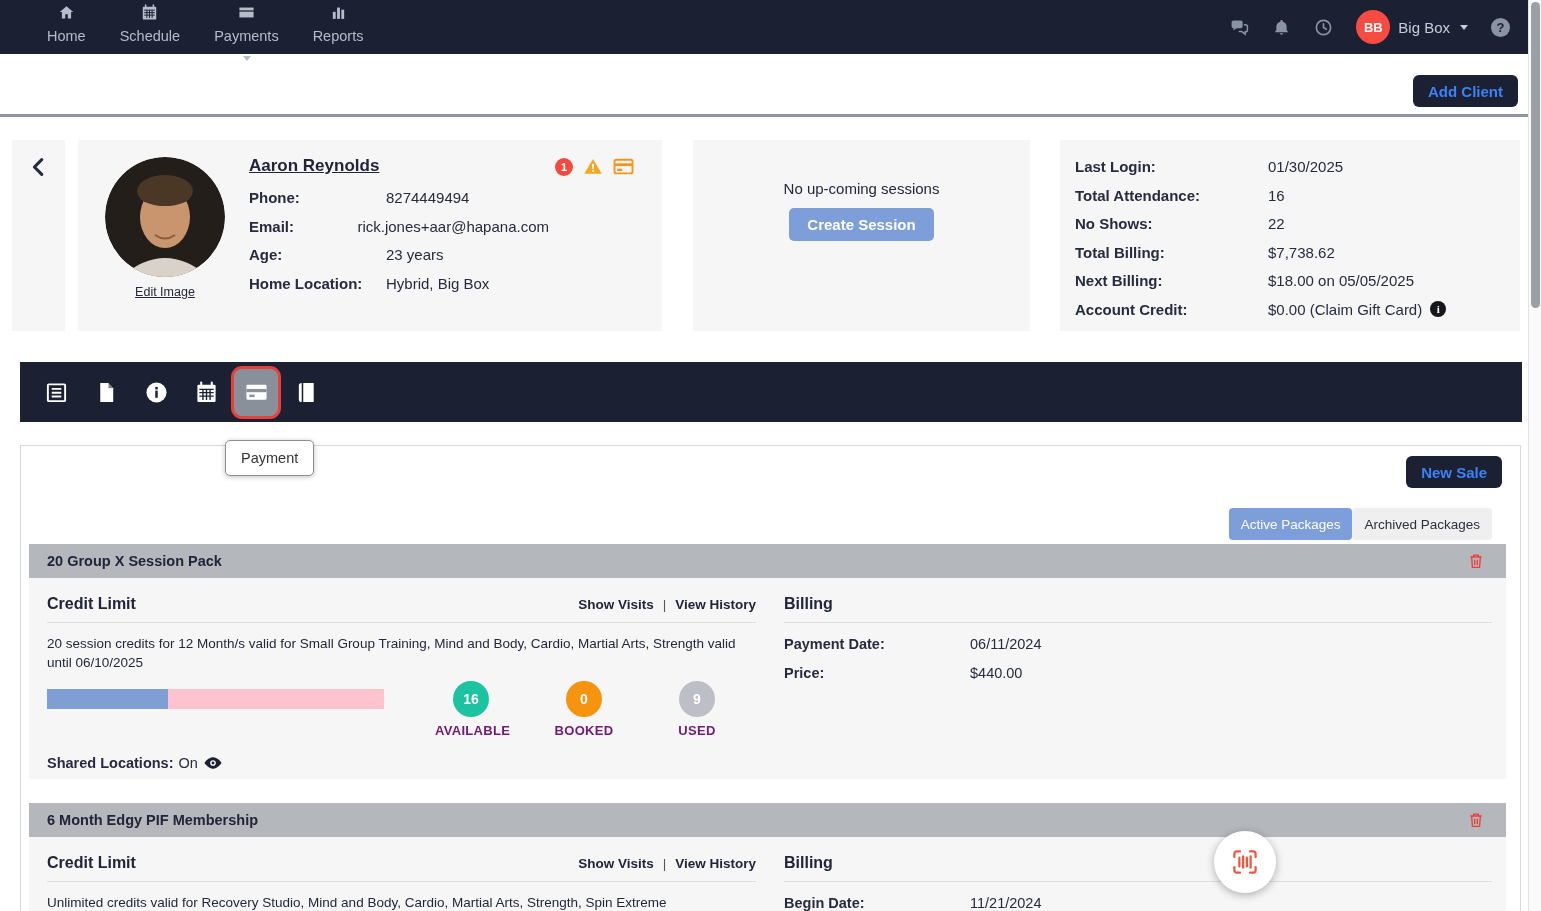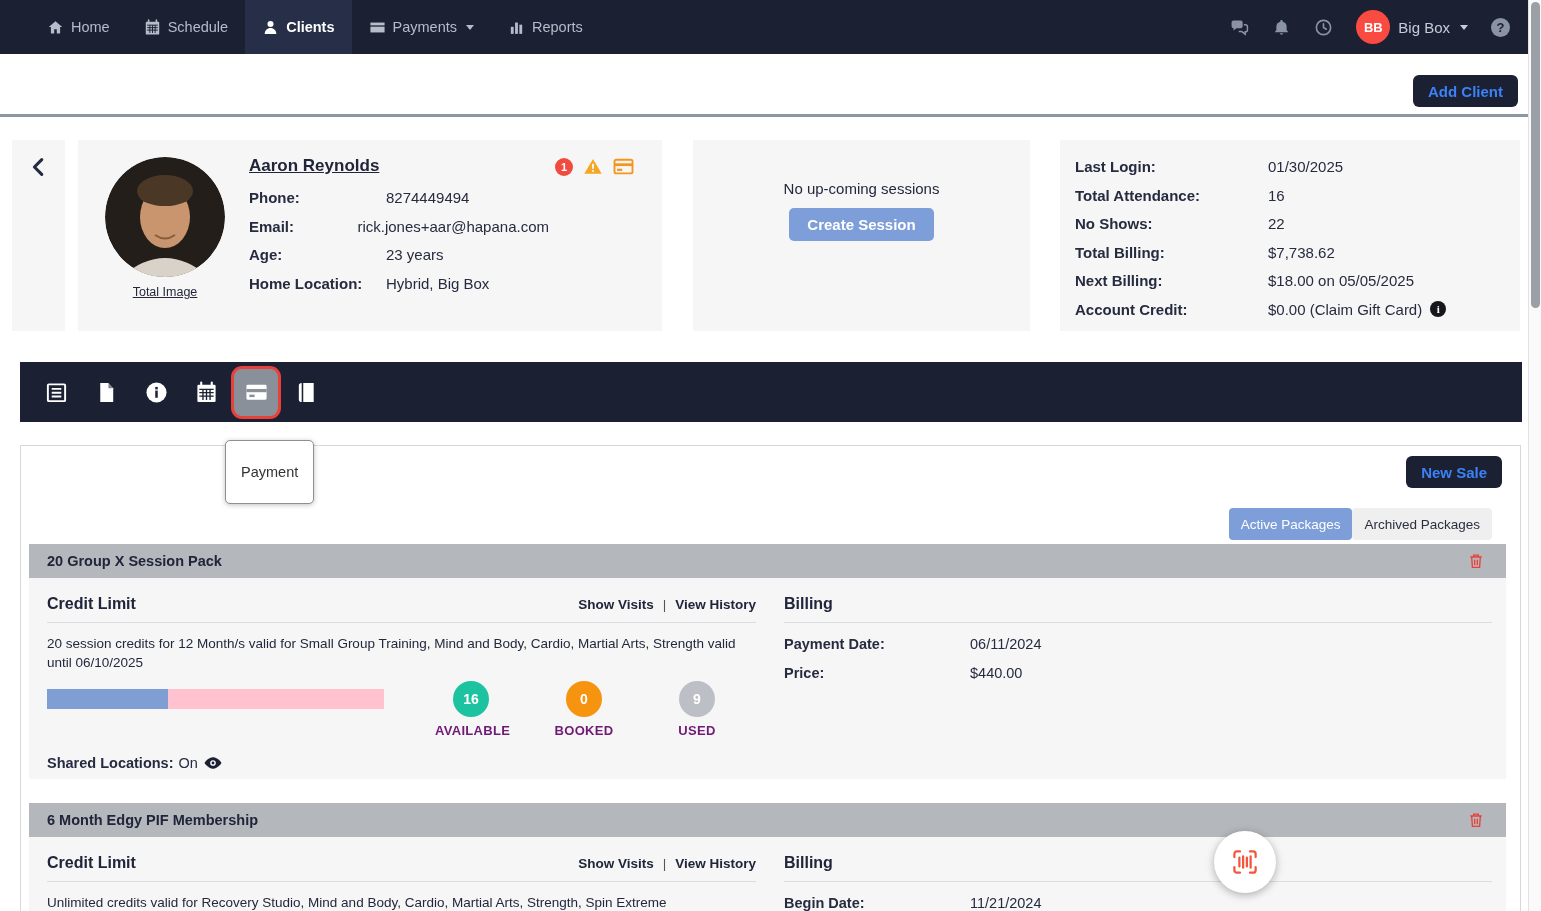--- a/index.html
+++ b/index.html
@@ -2,21 +2,21 @@
 <html><head>
 <meta charset="utf-8">
 <style>
   * { margin:0; padding:0; box-sizing:border-box; }
   html,body { width:1541px; height:911px; overflow:hidden; }
   body { position:relative; font-family:"Liberation Sans", sans-serif; background:#fff; color:#262b3f; }
   svg { display:block; }
 
   
   .topnav { position:absolute; left:0; top:0; width:100%; height:54px; background:#1b2032; display:flex; align-items:stretch; padding-left:30px; z-index:20; }
-  .nav-item { display:flex; align-items:center; gap:7px; padding:4px 17px; color:#b6bcc9; font-size:14.5px; cursor:pointer; }
+  .nav-item { display:flex; align-items:center; gap:7px; padding:4px 17px; color:#b6bcc9; font-size:14.5px; cursor:pointer;flex-direction:column; }
   .nav-item.active { background:#272e47; color:#fff; font-weight:700; }
   .nicon { width:17px; height:17px; color:currentColor; }
   .nicon svg { width:100%; height:100%; }
   .caret-down { width:0; height:0; border:4px solid transparent; border-top:5px solid currentColor; margin-top:5px; margin-left:2px; }
   .nav-right { position:absolute; right:31px; top:0; height:54px; display:flex; align-items:center; gap:23px; color:#8a93a3; }
   .nav-right .nicon { width:19px; height:19px; }
   .avatar { width:34px; height:34px; border-radius:50%; background:#f94b42; color:#fff; font-weight:700; font-size:13px; display:flex; align-items:center; justify-content:center; }
   .account { display:flex; align-items:center; gap:8px; color:#c6ccd8; font-size:15px; cursor:pointer; }
   .help-circle { width:19px; height:19px; border-radius:50%; background:#8a93a3; color:#1b2032; font-weight:700; font-size:13px; line-height:19px; text-align:center; }
   .help-circle::before { content:"?"; }
@@ -51,21 +51,21 @@
   .s-val { display:flex; align-items:center; gap:8px; }
   .info-dot { width:16px; height:16px; border-radius:50%; background:#15171c; color:#fff; font-size:11px; font-weight:700; line-height:16px; text-align:center; cursor:pointer; }
   .info-dot::before { content:"i"; font-family:"Liberation Serif", serif; }
 
   
   .toolbar { position:absolute; left:20px; top:362px; width:1502px; height:60px; background:#1b2032; display:flex; align-items:center; padding-left:11px; z-index:10; }
   .tslot { width:50px; height:60px; display:flex; align-items:center; justify-content:center; color:#fff; cursor:pointer; }
   .ticon { width:23px; height:23px; color:#fff; }
   .ticon svg { width:100%; height:100%; }
   .tsel { width:53px; height:53px; background:#8a9099; border:3px solid #e8403a; border-radius:11px; display:flex; align-items:center; justify-content:center; }
-  .tooltip { position:absolute; left:225px; top:440px; background:#fff; border:1px solid #8f8f8f; border-radius:5px; box-shadow:0 1px 5px rgba(0,0,0,.25); padding:23px 15px; font-size:14.5px; color:#333; z-index:30; }
+  .tooltip { position:absolute; left:225px; top:440px; background:#fff; border:1px solid #8f8f8f; border-radius:5px; box-shadow:0 1px 5px rgba(0,0,0,.25); padding:9px 15px; font-size:14.5px; color:#333; z-index:30; }
 
   
   .panel { position:absolute; left:20px; top:445px; width:1501px; height:466px; background:#fff; border:1px solid #d8d8d8; border-bottom:none; }
   .new-sale { position:absolute; right:18px; top:10px; height:32px; padding:0 15px; }
   .tabs { position:absolute; right:28px; top:62px; display:flex; }
   .tab { height:25px; padding:16px 12px; font-size:13.5px; display:flex; align-items:center; border-radius:4px; cursor:pointer; background:#efefef; color:#2b2f3e; }
   .tab.active { background:#7d9ed8; color:#fff; }
 
   .pkg { position:absolute; left:8px; width:1477px; background:#f6f6f6; }
   .pkg1 { top:98px; height:235px; }
@@ -122,29 +122,20 @@
         <svg viewBox="0 0 24 24">
           <path d="M6.5 1.5v4M17.5 1.5v4" stroke="currentColor" stroke-width="2.2" stroke-linecap="round"></path>
           <rect x="2.5" y="4" width="19" height="18" rx="1.2" fill="currentColor"></rect>
           <g stroke="#1b2032" stroke-width="1.4">
             <path d="M4.5 8.7h15M4.5 12.2h15M4.5 15.7h15M8.3 8.7v11M12 8.7v11M15.7 8.7v11"></path>
           </g>
         </svg>
       </span>
     <span>Schedule</span>
   </div>
-  <div class="nav-item active">
-    <span class="nicon">
-        <svg viewBox="0 0 24 24" fill="currentColor">
-          <circle cx="12" cy="7" r="4.3"></circle>
-          <path d="M3.8 21c0-4.5 3.7-8.2 8.2-8.2s8.2 3.7 8.2 8.2z"></path>
-        </svg>
-      </span>
-    <span>Clients</span>
-  </div>
   <div class="nav-item">
     <span class="nicon">
         <svg viewBox="0 0 24 24" fill="currentColor">
           <path d="M2 5h20v4H2z"></path>
           <path d="M2 10.8h20v8.2H2z"></path>
         </svg>
       </span>
     <span>Payments</span>
     <span class="caret-down"></span>
   </div>
@@ -204,21 +195,21 @@
       <div class="photo">
         <svg viewBox="0 0 120 120" width="120" height="120">
             <circle cx="60" cy="60" r="60" fill="#241e1a"></circle>
             <ellipse cx="60" cy="34" rx="28" ry="16" fill="#4b3725"></ellipse>
             <ellipse cx="60" cy="60" rx="25" ry="31" fill="#c8956f"></ellipse>
             <ellipse cx="60" cy="38" rx="26" ry="11" fill="#4b3725"></ellipse>
             <path d="M16 120 Q60 82 104 120 Z" fill="#d8d2c8"></path>
             <path d="M50 78 q10 7 20 0" stroke="#8a5c3c" stroke-width="2" fill="none"></path>
           </svg>
       </div>
-      <span class="edit-link">Total Image</span>
+      <span class="edit-link">Edit Image</span>
     </div>
     <div class="client-main">
       <span class="client-name">Aaron Reynolds</span>
       <div class="c-fields">
         <div class="c-row">
           <span class="c-label">Phone:</span>
           <span>8274449494</span>
         </div>
         <div class="c-row">
           <span class="c-label">Email:</span>

